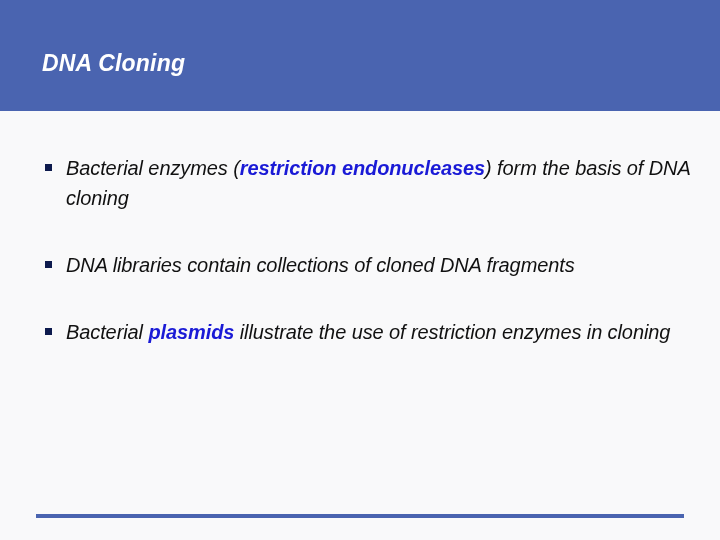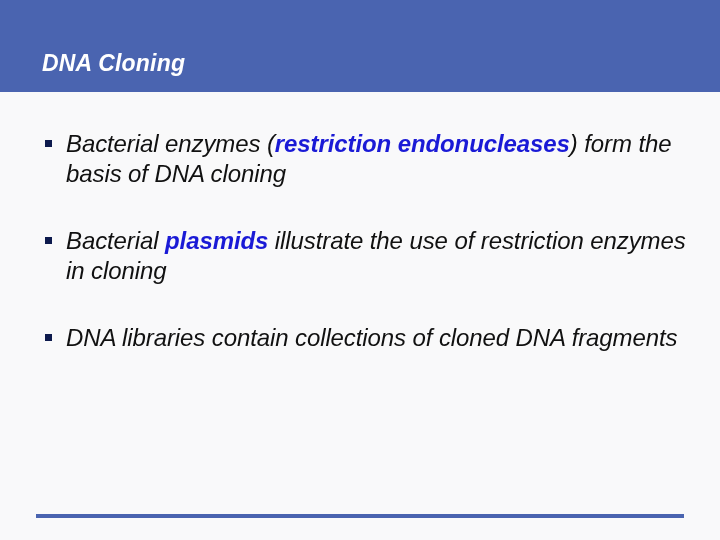--- a/index.html
+++ b/index.html
@@ -17,21 +17,21 @@
     position: relative;
     width: 720px;
     height: 540px;
     background: #f9f9fa;
   }
   .header-band {
     position: absolute;
     left: 0;
     top: 0;
     width: 720px;
-    height: 92px;
+    height: 111px;
     background: #4a64b0;
   }
   .slide-title {
     position: absolute;
     left: 42px;
     top: 50px;
     font-size: 23px;
     font-weight: bold;
     font-style: italic;
     color: #ffffff;
@@ -61,25 +61,26 @@
   }
   .bullet-marker {
     position: absolute;
     left: 3px;
     top: 11px;
     width: 7px;
     height: 7px;
     background: #0d1a4d;
   }
   .bullet-text {
-    font-size: 24px;
+    font-size: 20px;
     font-style: italic;
     color: #111111;
     line-height: 30px;
     letter-spacing: -0.1px;
+    margin-top: 24px;
   }
   .emph {
     font-weight: bold;
     color: #1a1ad6;
     font-style: italic;
   }
   .bottom-rule {
     position: absolute;
     left: 36px;
     top: 514px;
@@ -100,26 +101,26 @@
   <div class="body-area">
     <div class="bullet-list">
 
       <div class="bullet-item">
         <span class="bullet-marker"></span>
         <div class="bullet-text"><span>Bacterial enzymes (</span><span class="emph">restriction endonucleases</span><span>) form the basis of DNA cloning</span></div>
       </div>
 
       <div class="bullet-item">
         <span class="bullet-marker"></span>
-        <div class="bullet-text"><span>Bacterial </span><span class="emph">plasmids</span><span> illustrate the use of restriction enzymes in cloning</span></div>
+        <div class="bullet-text"><span>DNA libraries contain collections of cloned DNA fragments</span></div>
       </div>
 
       <div class="bullet-item">
         <span class="bullet-marker"></span>
-        <div class="bullet-text"><span>DNA libraries contain collections of cloned DNA fragments</span></div>
+        <div class="bullet-text"><span>Bacterial </span><span class="emph">plasmids</span><span> illustrate the use of restriction enzymes in cloning</span></div>
       </div>
 
 
     </div>
   </div>
 
   <div class="bottom-rule"></div>
 
 </div>
 

